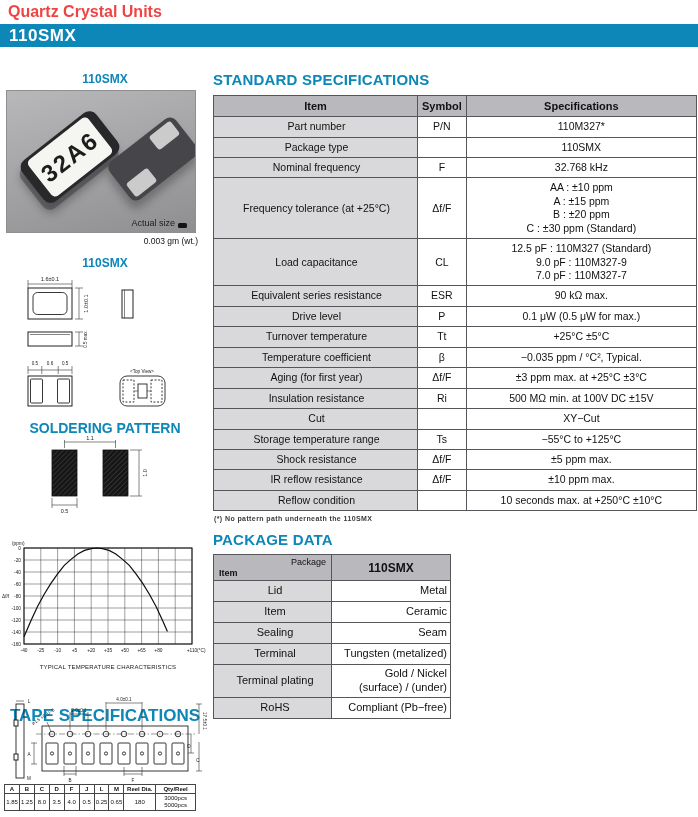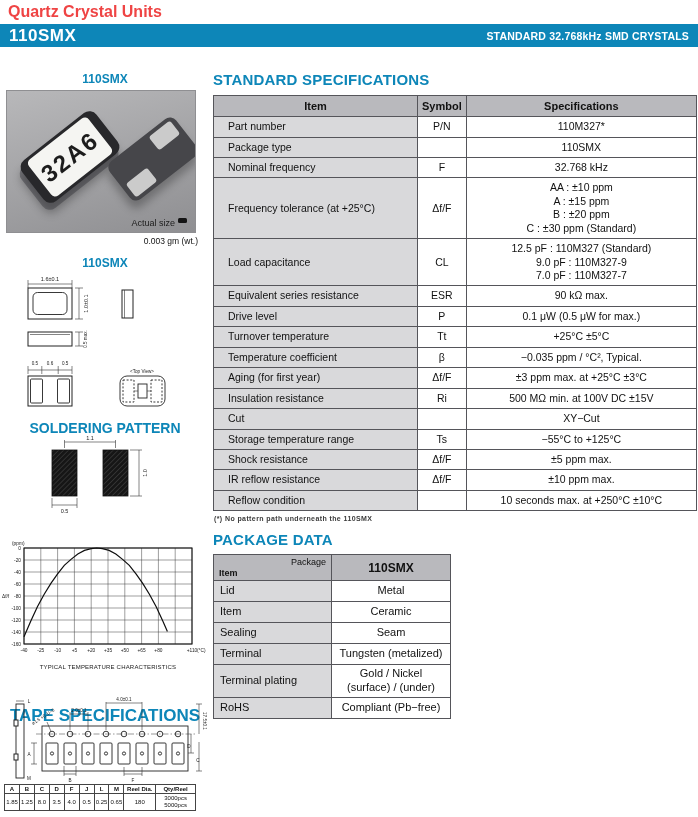--- a/index.html
+++ b/index.html
@@ -30,21 +30,21 @@
   .c1{position:absolute;left:16px;top:40px;width:94px;height:52px;transform:rotate(-38deg)}
   .c1-side{position:absolute;left:-5px;top:5px;width:94px;height:52px;background:#75757a;border-radius:9px}
   .c1-top{position:absolute;inset:0;background:#28282b;border-radius:9px;box-shadow:-6px 8px 10px rgba(0,0,0,.30)}
   .c1-face{position:absolute;inset:3px 9px;background:#f5f5f2;border-radius:5px;display:flex;
            align-items:center;justify-content:center;font-weight:bold;font-size:24px;color:#1c1c1c;letter-spacing:2px}
   .c2{position:absolute;left:104px;top:44px;width:84px;height:48px;transform:rotate(-38deg)}
   .c2-body{position:absolute;inset:0;background:#46464a;border-radius:8px;box-shadow:-5px 6px 8px rgba(0,0,0,.28)}
   .pad{position:absolute;background:#cbcbcb;border-radius:3px;width:27px;height:17px}
   .pad1{right:5px;top:4px}
   .pad2{left:5px;bottom:4px}
-  .actual-size{position:absolute;right:8px;bottom:4px;font-size:9px;color:#1c1c1c;display:flex;align-items:flex-start;gap:3px}
+  .actual-size{position:absolute;right:8px;bottom:4px;font-size:9px;color:#1c1c1c;display:flex;align-items:flex-end;gap:3px}
   .chip-icon{width:9px;height:5px;background:#141414;border-radius:1.5px;display:inline-block}
   .weight{position:absolute;top:166px;right:12px;font-size:8.5px;color:#111}
 
   .absvg{position:absolute;left:0}
   #dims-svg{top:200px}
   #solder-svg{top:364px}
   #xyc-wrap{top:468px}
   #tape-svg{top:622px}
 
   .sh{fill:#fff;stroke:#222;stroke-width:1}
@@ -65,31 +65,31 @@
   .axl{fill:#1a1a1a;font-size:4.8px}
 
   table{border-collapse:collapse}
   .bluehead{color:var(--accent);font-weight:bold;margin:0}
   #h-spec{font-size:15px;margin:1px 0 7px;letter-spacing:.2px}
   #h-pkg{font-size:15px;margin:9px 0 6px;letter-spacing:.2px}
 
   .spec{width:484px;font-size:10.5px;border:1.5px solid #45454a}
   .spec th,.spec td{border:1px solid var(--bord);padding:3px 4px;line-height:1.28}
   .spec th{background:var(--hdrbg);font-size:11px;height:16px}
-  .spec td.item{background:var(--itembg);text-align:left;padding-left:14px;width:204px}
+  .spec td.item{background:var(--itembg);text-align:center;padding-left:6px;width:204px}
   .spec td.sym{text-align:center;width:38px}
   .spec td.val{text-align:center;white-space:pre-line}
 
   .footnote{font-size:7px;font-weight:bold;color:#3a3a3a;letter-spacing:.4px;margin:4px 0 0 1px}
 
   .pkg{width:238px;font-size:11px;border:1.5px solid #45454a}
   .pkg th,.pkg td{border:1px solid var(--bord)}
   .pkg td{height:21px;line-height:1.25}
-  .pkg td.item{background:var(--itembg);width:118px;padding-left:6px;text-align:left}
-  .pkg td.val{text-align:center;white-space:pre-line;padding:2px 3px}
+  .pkg td.item{background:var(--itembg);width:118px;padding-left:6px;text-align:center}
+  .pkg td.val{text-align:right;white-space:pre-line;padding:2px 3px}
   .pkg th{background:var(--hdrbg);height:26px}
   .pkg th.pcol{font-size:12px;font-weight:bold;text-align:center}
   .diag{position:relative;width:118px;
         background:#b9b9bd linear-gradient(to bottom right,
           rgba(0,0,0,0) calc(50% - .8px), #55555a calc(50% - .8px),
           #55555a calc(50% + .8px), rgba(0,0,0,0) calc(50% + .8px));}
   .diag .dt{position:absolute;top:2px;right:5px;font-size:9px;font-weight:normal}
   .diag .db{position:absolute;bottom:2px;left:5px;font-size:9px;font-weight:bold}
 
   .tape-table{position:absolute;top:714px;left:4px;width:192px;font-size:6px;border:1px solid #333}
@@ -100,21 +100,20 @@
   .tape-table th.reel,.tape-table td.reel{width:32px}
   .tape-table th.qty,.tape-table td.qty{width:40px}
 </style>
 </head>
 <body>
 
 <div class="page-title">Quartz Crystal Units</div>
 
 <div class="banner">
   <span class="model">110SMX</span>
-  <span class="sub">STANDARD 32.768kHz SMD CRYSTALS</span>
 </div>
 
 <div class="col-left">
 
   <div class="lh" id="h-photo">110SMX</div>
 
   <div class="photo-box">
     <div class="c1">
       <div class="c1-side"></div>
       <div class="c1-top">

